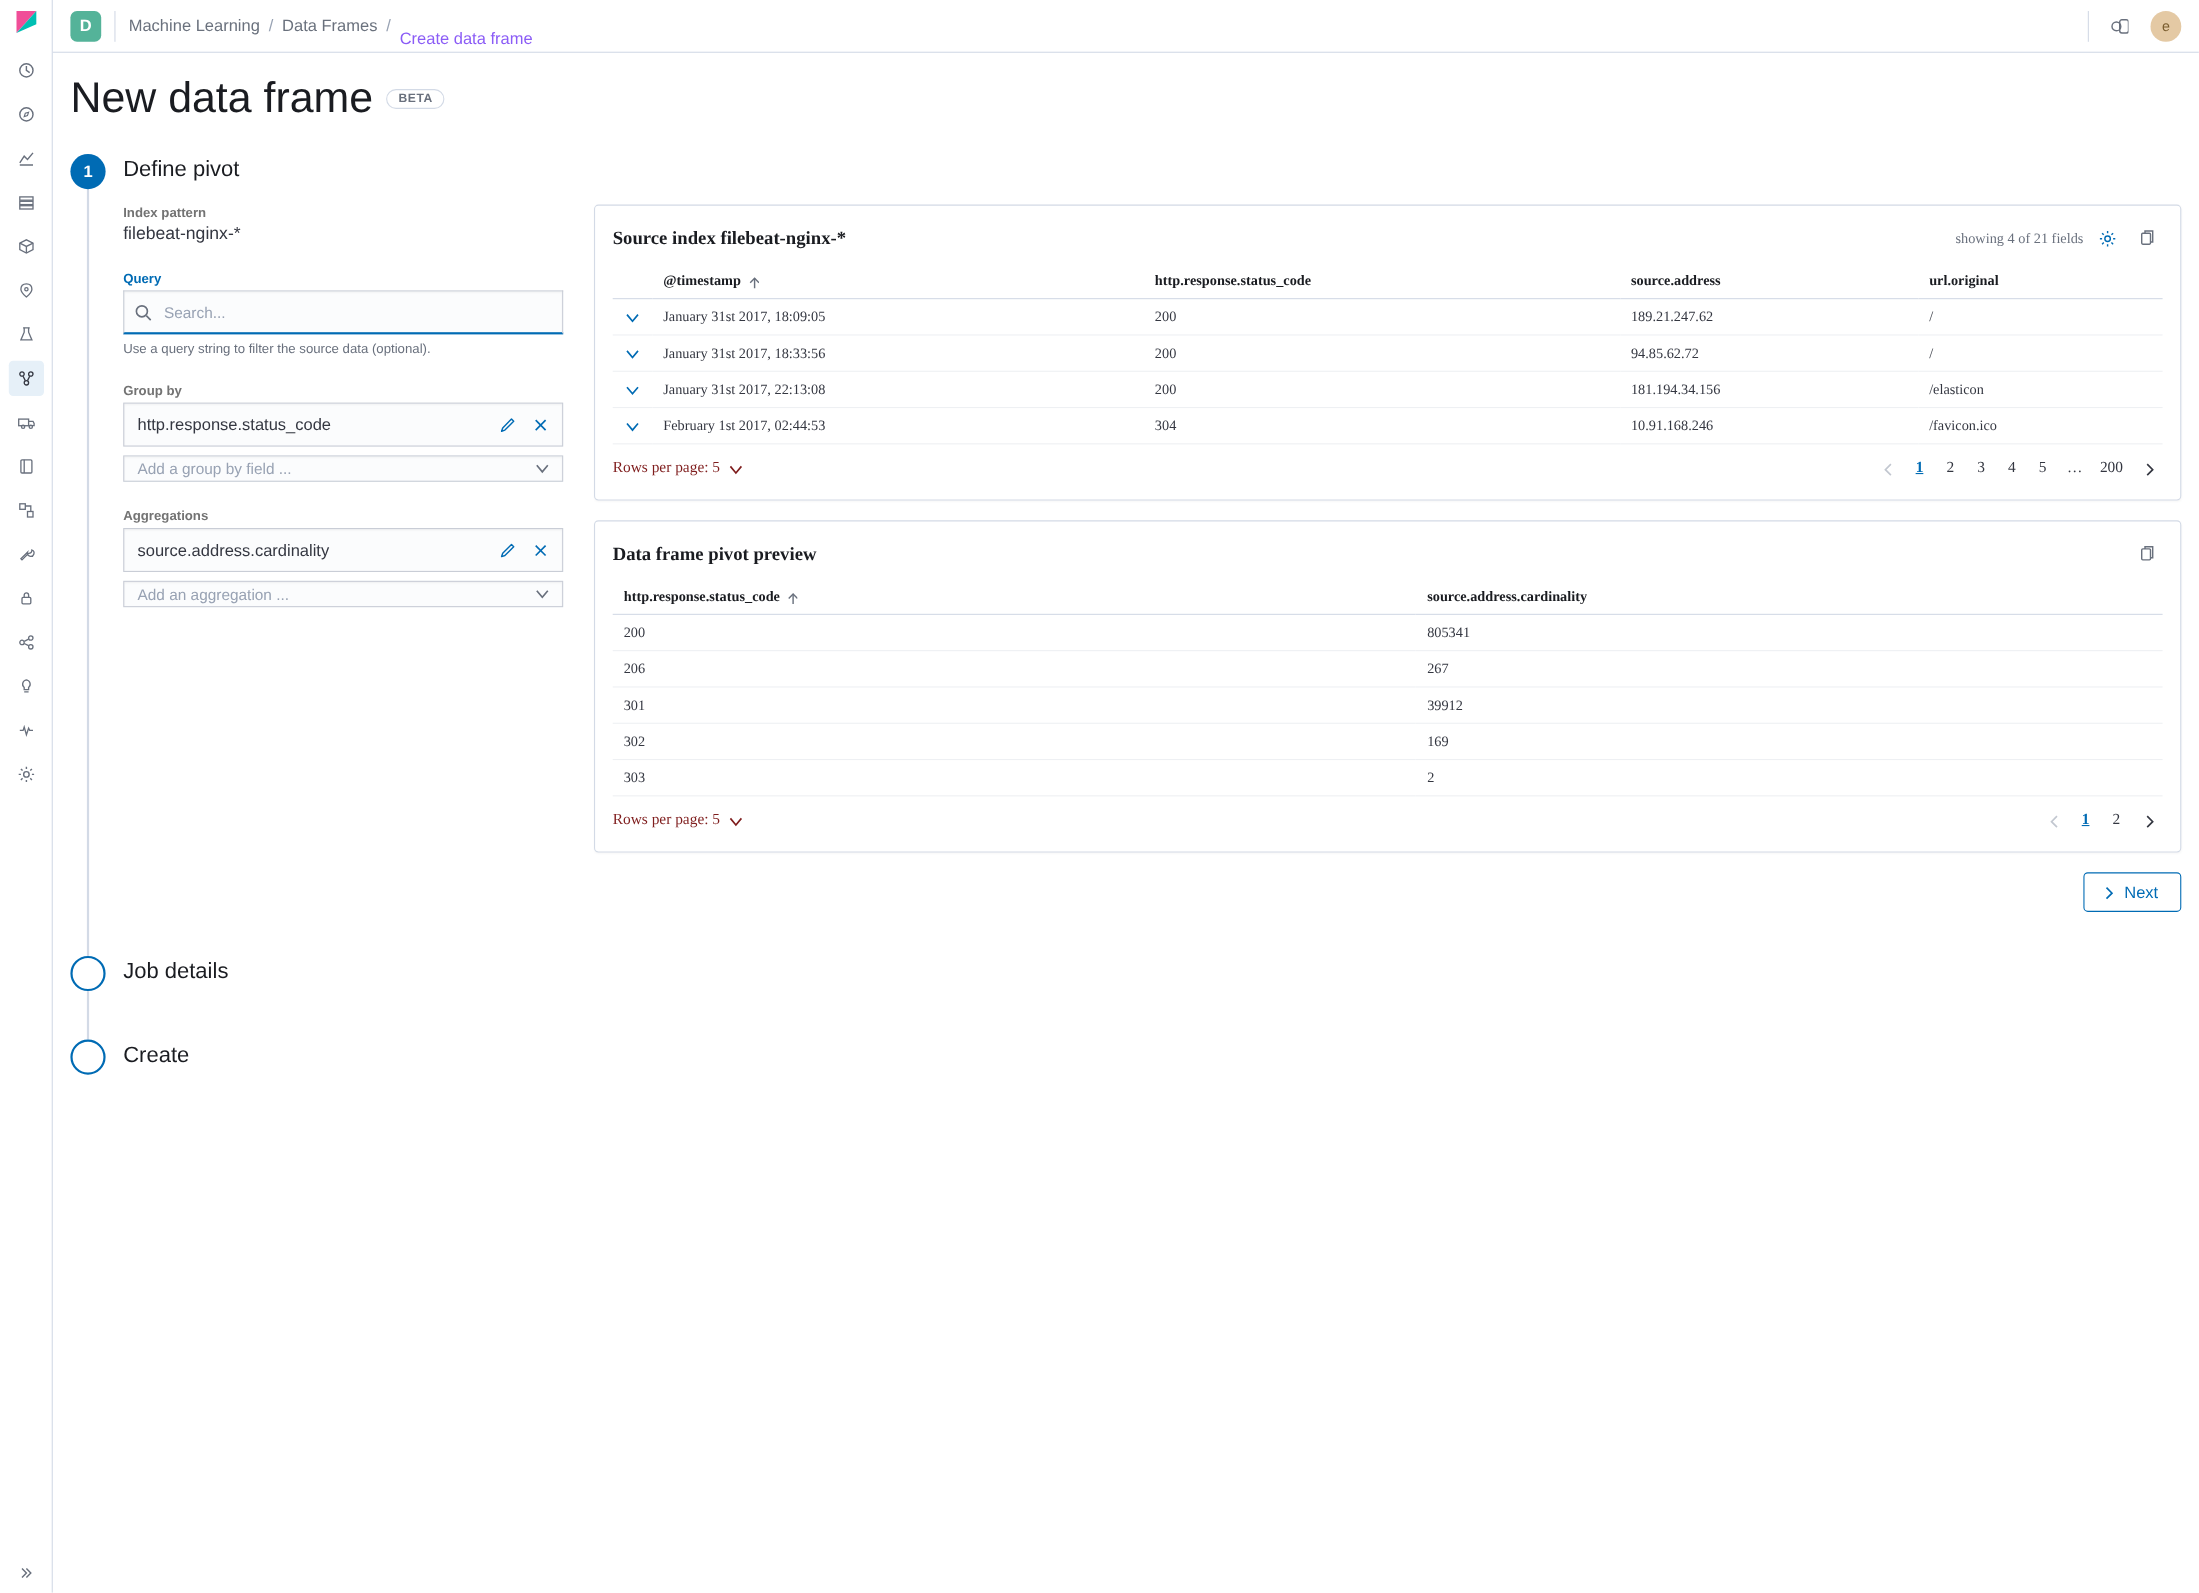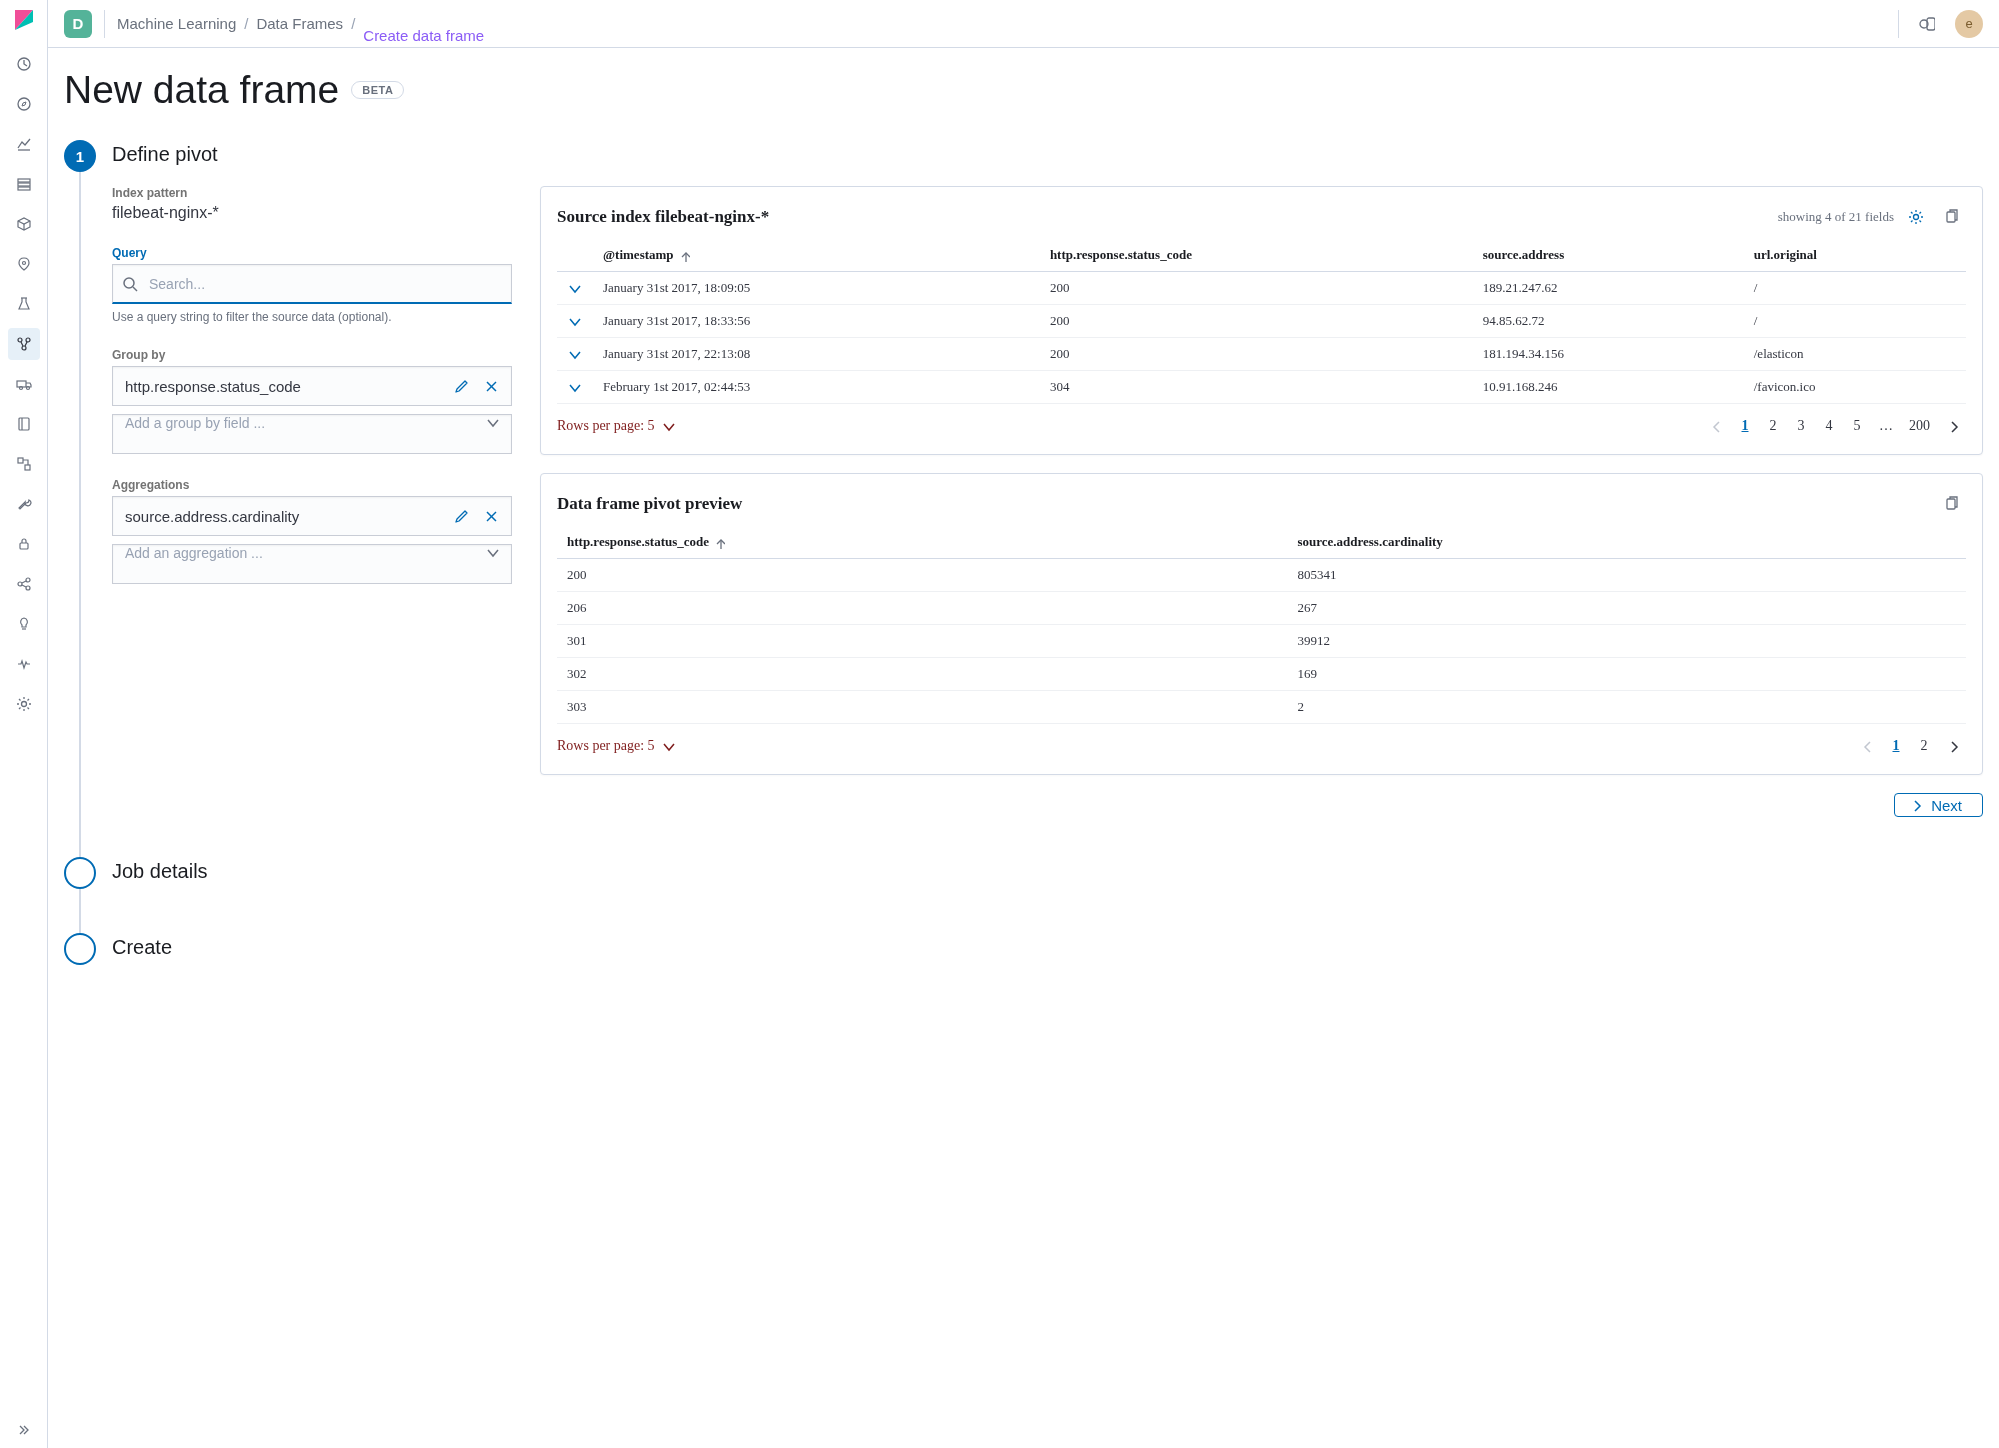--- a/index.html
+++ b/index.html
@@ -58,21 +58,21 @@
 .search-input { position: relative; }
 .search-input input { width: 100%; height: 40px; padding: 0 12px 0 36px; border: 1px solid #c9cdd6; border-bottom: 2px solid #006bb4; background: #fbfcfd; font-size: 14px; color: #343741; box-shadow: 0 1px 2px rgba(0,0,0,0.05) inset; }
 .search-input input::placeholder { color: #98a2b3; }
 .search-input .search-icon-wrap { position: absolute; left: 10px; top: 50%; transform: translateY(-50%); color: #69707d; }
 
 .pill-input { display: flex; align-items: center; border: 1px solid #c9cdd6; background: #fbfcfd; height: 40px; padding: 0 8px 0 12px; box-shadow: 0 1px 2px rgba(0,0,0,0.05) inset; margin-bottom: 8px; }
 .pill-input .pill-text { flex: 1; font-size: 15px; color: #343741; }
 .pill-input .pill-actions { display: flex; gap: 6px; }
 .pill-input .pill-actions .icon-btn { width: 24px; height: 24px; color: #006bb4; }
 
-.select-like { display: flex; border: 1px solid #c9cdd6; background: #fbfcfd; height: 40px; padding: 0 10px 0 12px; box-shadow: 0 1px 2px rgba(0,0,0,0.05) inset; cursor: pointer; }
+.select-like { display: flex; align-items: center; border: 1px solid #c9cdd6; background: #fbfcfd; height: 24px; padding: 0 10px 0 12px; box-shadow: 0 1px 2px rgba(0,0,0,0.05) inset; cursor: pointer; }
 .select-like .placeholder { flex: 1; color: #98a2b3; font-size: 14px; }
 .select-like .chev { color: #69707d; }
 
 
 .panel { border: 1px solid #d3dae6; border-radius: 4px; padding: 16px; margin-bottom: 18px; background: #fff; box-shadow: 0 1px 2px rgba(0,0,0,0.03); font-family: Liberation Serif, serif; }
 .panel-header { display: flex; align-items: center; margin-bottom: 8px; }
 .panel-title { font-size: 17px; font-weight: 600; color: #1a1c21; }
 .panel-header-right { margin-left: auto; display: flex; align-items: center; gap: 8px; font-size: 13px; color: #69707d; text-align: center; }
 
 table.data-table { width: 100%; border-collapse: collapse; font-size: 13px; }
@@ -83,21 +83,21 @@
 
 .table-footer { display: flex; align-items: center; padding-top: 10px; }
 .rows-per-page { display: flex; align-items: center; gap: 6px; font-size: 14px; color: #7f1d1d; cursor: pointer; }
 .pagination { margin-left: auto; display: flex; align-items: center; gap: 4px; }
 .page-btn { min-width: 24px; height: 24px; padding: 0 6px; display: flex; align-items: center; justify-content: center; font-size: 14px; color: #343741; cursor: pointer; border-radius: 4px; }
 .page-btn.active { color: #006bb4; font-weight: 600; text-decoration: underline; }
 .page-btn.disabled { color: #c2c7d0; cursor: default; }
 .page-btn.nav { color: #343741; }
 
 .next-row { display: flex; justify-content: flex-end; }
-.next-btn { display: flex; align-items: center; gap: 8px; border: 1px solid #006bb4; color: #006bb4; background: #fff; height: 24px; padding: 0 20px 0 14px; border-radius: 4px; font-size: 15px; cursor: pointer; }
+.next-btn { display: flex; align-items: center; gap: 8px; border: 1px solid #006bb4; color: #006bb4; background: #fff; height: 36px; padding: 0 20px 0 14px; border-radius: 4px; font-size: 15px; cursor: pointer; }
 </style>
 </head>
 <body>
 
 <svg width="0" height="0" style="position:absolute">
   <defs>
     <g id="i-search">
         <circle cx="7" cy="7" r="5" stroke="currentColor" stroke-width="1.5" fill="none"></circle>
         <line x1="11" y1="11" x2="15" y2="15" stroke="currentColor" stroke-width="1.5"></line>
       </g>

